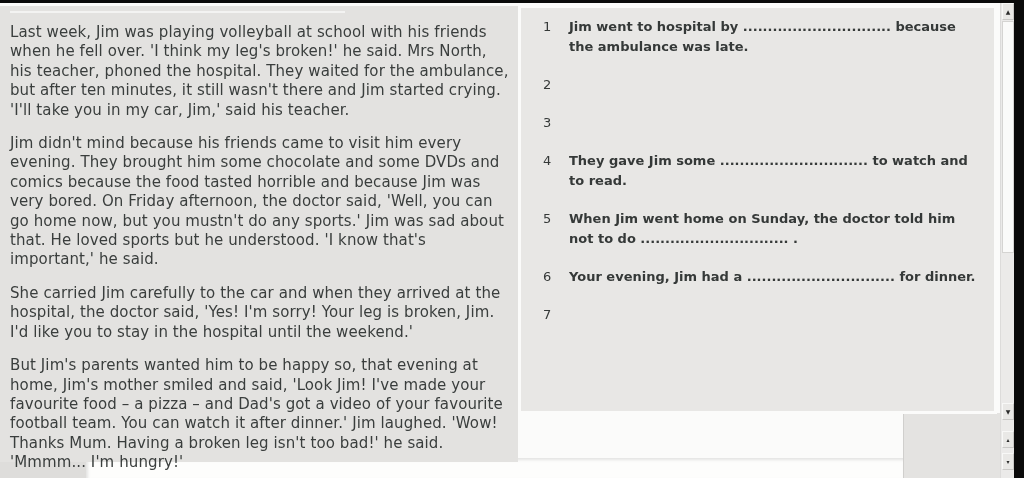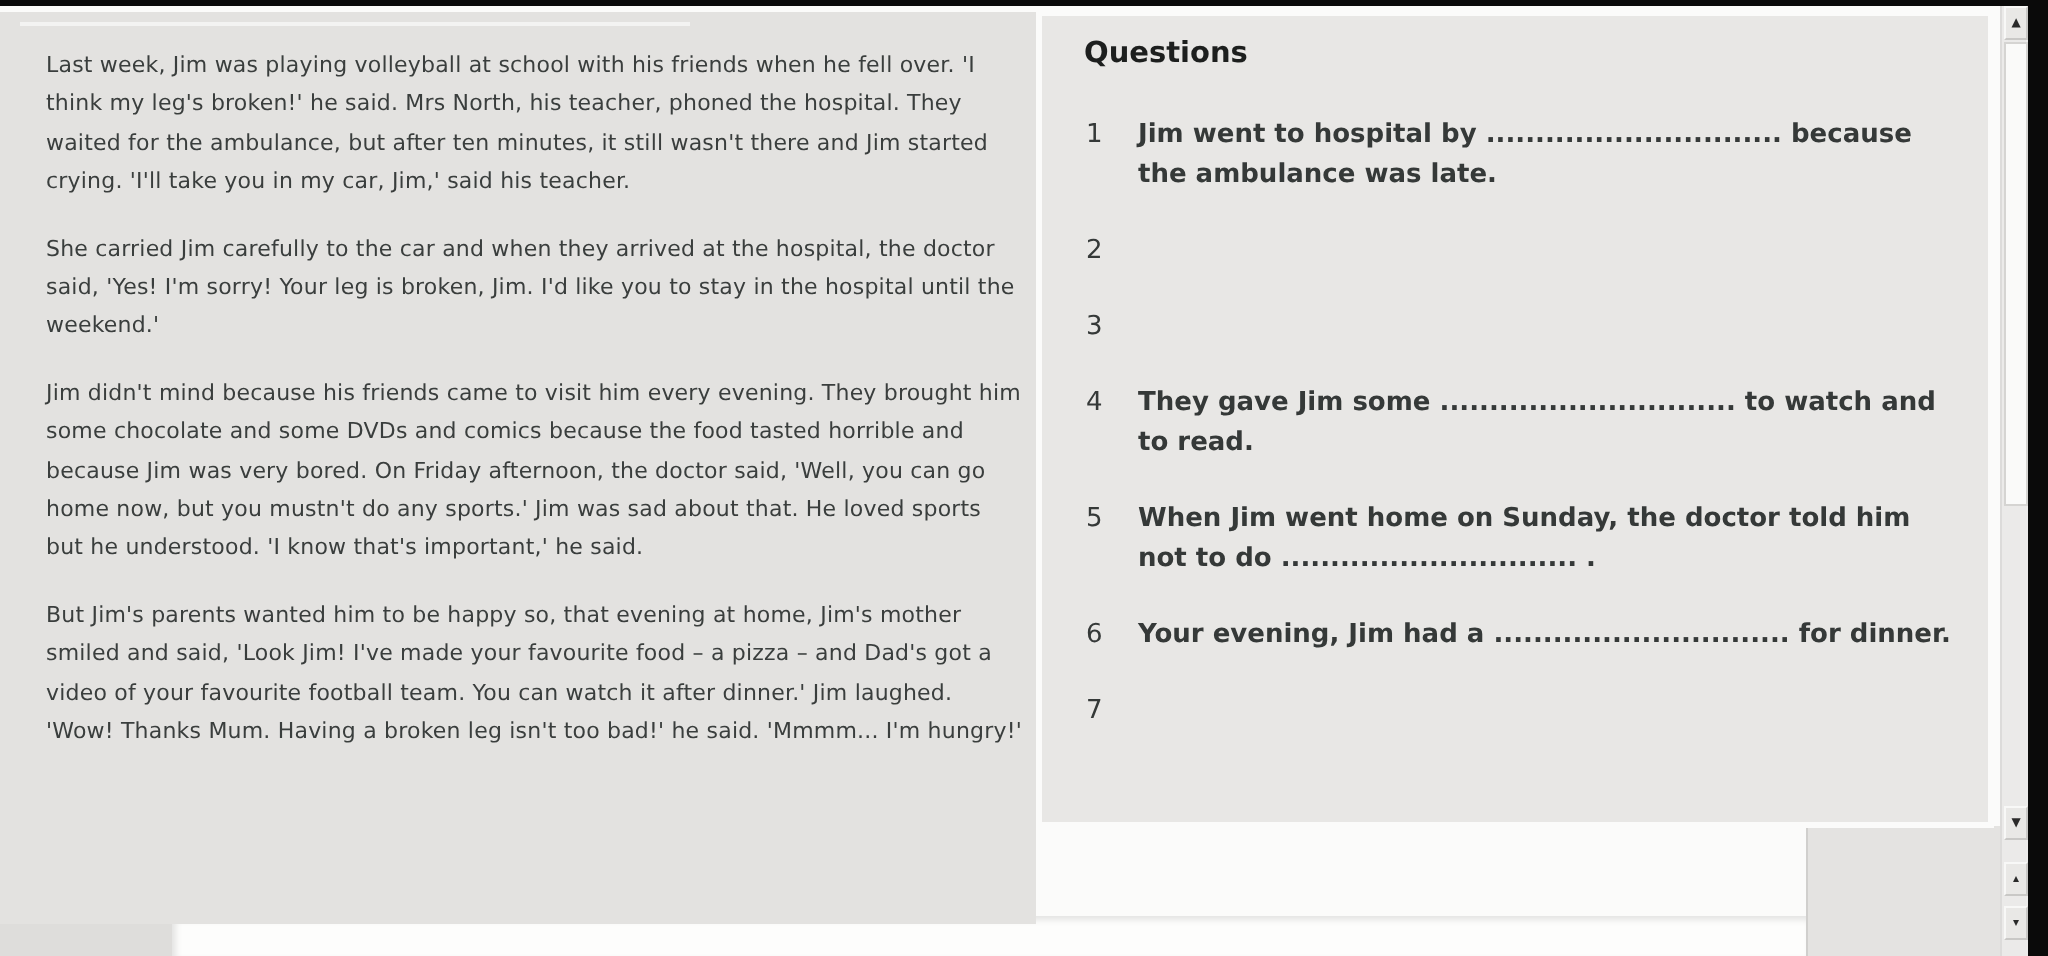--- a/index.html
+++ b/index.html
@@ -13,22 +13,22 @@
   .viewer-bg {
     position: absolute; left: 0; top: 3px; width: 1014px; height: 475px;
     background: #fbfbfa;
   }
 
   
   .passage-panel {
     position: absolute; left: 0; top: 6px; width: 518px; height: 456px;
     background: #e3e2e0;
     color: #3a3e3d;
-    font-size: 11px; line-height: 19.4px;
-    padding: 17px 6px 0 23px;
+    font-size: 15px; line-height: 19.4px;
+    padding: 17px 6px 0 10px;
     letter-spacing: 0.1px;
   }
   .passage-highlight {
     position: absolute; left: 10px; top: 11px; width: 335px; height: 2px;
     background: #f3f3f2;
   }
   .passage-panel p { margin-bottom: 14px; }
 
   
   .gray-bottom-left {
@@ -98,28 +98,27 @@
 
 <div class="screen">
   <div class="viewer-bg"></div>
 
   <div class="gray-bottom-left"></div>
   <div class="white-sheet-bottom"></div>
   <div class="gray-bottom-right"></div>
 
   <div class="passage-panel">
     <p>Last week, Jim was playing volleyball at school with his friends when he fell over. 'I think my leg's broken!' he said. Mrs North, his teacher, phoned the hospital. They waited for the ambulance, but after ten minutes, it still wasn't there and Jim started crying. 'I'll take you in my car, Jim,' said his teacher.</p>
+    <p>Jim didn't mind because his friends came to visit him every evening. They brought him some chocolate and some DVDs and comics because the food tasted horrible and because Jim was very bored. On Friday afternoon, the doctor said, 'Well, you can go home now, but you mustn't do any sports.' Jim was sad about that. He loved sports but he understood. 'I know that's important,' he said.</p>
     <p>She carried Jim carefully to the car and when they arrived at the hospital, the doctor said, 'Yes! I'm sorry! Your leg is broken, Jim. I'd like you to stay in the hospital until the weekend.'</p>
-    <p>Jim didn't mind because his friends came to visit him every evening. They brought him some chocolate and some DVDs and comics because the food tasted horrible and because Jim was very bored. On Friday afternoon, the doctor said, 'Well, you can go home now, but you mustn't do any sports.' Jim was sad about that. He loved sports but he understood. 'I know that's important,' he said.</p>
     <p>But Jim's parents wanted him to be happy so, that evening at home, Jim's mother smiled and said, 'Look Jim! I've made your favourite food – a pizza – and Dad's got a video of your favourite football team. You can watch it after dinner.' Jim laughed. 'Wow! Thanks Mum. Having a broken leg isn't too bad!' he said. 'Mmmm... I'm hungry!'</p>
   </div>
   <div class="passage-highlight"></div>
 
   <div class="questions-panel">
-    <div class="questions-title">Questions</div>
 
     <div class="q-row">
       <span class="q-num">1</span>
       <span class="q-text">Jim went to hospital by .............................. because the ambulance was late.</span>
     </div>
     <div class="q-row">
       <span class="q-num">2</span>
     </div>
     <div class="q-row">
       <span class="q-num">3</span>

